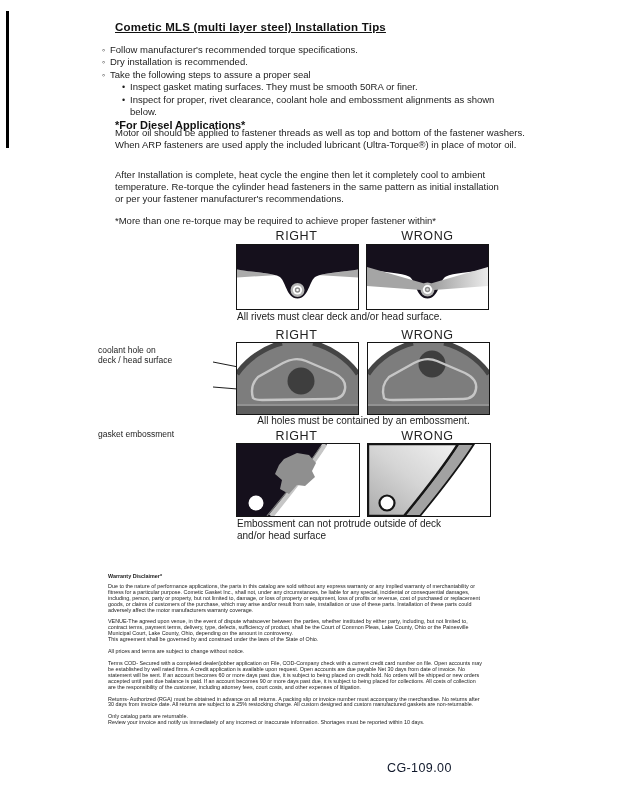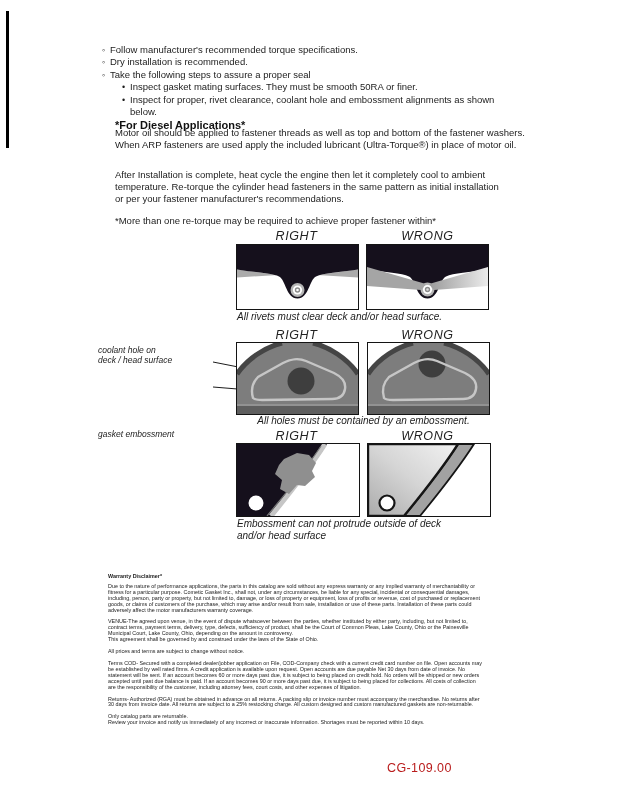--- a/index.html
+++ b/index.html
@@ -12,21 +12,21 @@
   .bullets{position:absolute;left:102px;top:44px;width:420px;font-size:9.5px;line-height:12.4px;color:#1c1c1c;}
   .bullet-row{display:flex;align-items:flex-start;}
   .bullet-row.sub{margin-left:20px;}
   .bullet-glyph{width:8px;flex:0 0 8px;font-size:9px;line-height:12.4px;color:#1c1c1c;}
   .section-heading{position:absolute;left:115px;top:119px;font-size:11px;font-weight:bold;color:#111;}
   .body-para{position:absolute;left:115px;width:410px;font-size:9.5px;line-height:12.2px;
              white-space:pre-line;color:#1c1c1c;}
   .para1{top:127px;}
   .para2{top:169px;}
   .note{top:215px;}
-  .figure-row{position:absolute;left:0;width:618px;font-style:italic;}
+  .figure-row{position:absolute;left:0;width:618px;}
   .fig1{top:229px;height:99px;}
   .fig2{top:328px;height:100px;}
   .fig3{top:429px;height:118px;}
   .fig-label{position:absolute;width:121px;text-align:center;font-size:12.5px;letter-spacing:.6px;color:#222;top:0;}
   .fig-label.l{left:236px;} .fig-label.r{left:367px;}
   .panel{position:absolute;border:1.5px solid #141414;background:#fff;box-sizing:content-box;}
   .panel svg{display:block;}
   .fig-caption{position:absolute;font-size:10px;line-height:11.5px;color:#1c1c1c;white-space:pre-line;}
   .fig1 .panel{top:15px;} .fig1 .panel.l{left:236px;} .fig1 .panel.r{left:366px;}
   .fig1 .fig-caption{left:237px;top:82px;}
@@ -37,29 +37,30 @@
   .annot{position:absolute;left:98px;width:114px;text-align:left;font-size:8.5px;
          line-height:10px;color:#1c1c1c;white-space:pre-line;}
   .annot.coolant{top:17px;}
   .annot.emboss{top:61px;margin-top:40px;}
   .leader-svg{position:absolute;left:0;top:0;pointer-events:none;}
   .legal{position:absolute;left:108px;top:574px;width:408px;font-size:5.4px;line-height:5.9px;
          color:#222;}
   .legal p{margin:0 0 6px 0;white-space:pre-line;}
   .legal p.tight{margin-bottom:0;}
   .legal .legal-heading{font-weight:bold;margin-bottom:4px;}
-  .page-code{position:absolute;left:387px;top:761px;font-size:12.5px;letter-spacing:.4px;color:#b91c1c;}
+  .page-code{position:absolute;left:387px;top:761px;font-size:12.5px;letter-spacing:.4px;color:#0f172a;}
 </style>
 </head>
 <body>
 
 <div class="page">
 
   <div class="artifact-bar"></div>
 
+  <div class="doc-title">Cometic MLS (multi layer steel) Installation Tips</div>
 
   <div class="bullets">
     <div class="bullet-row">
       <span class="bullet-glyph">◦</span>
       <span>Follow manufacturer's recommended torque specifications.</span>
     </div>
     <div class="bullet-row">
       <span class="bullet-glyph">◦</span>
       <span>Dry installation is recommended.</span>
     </div>

